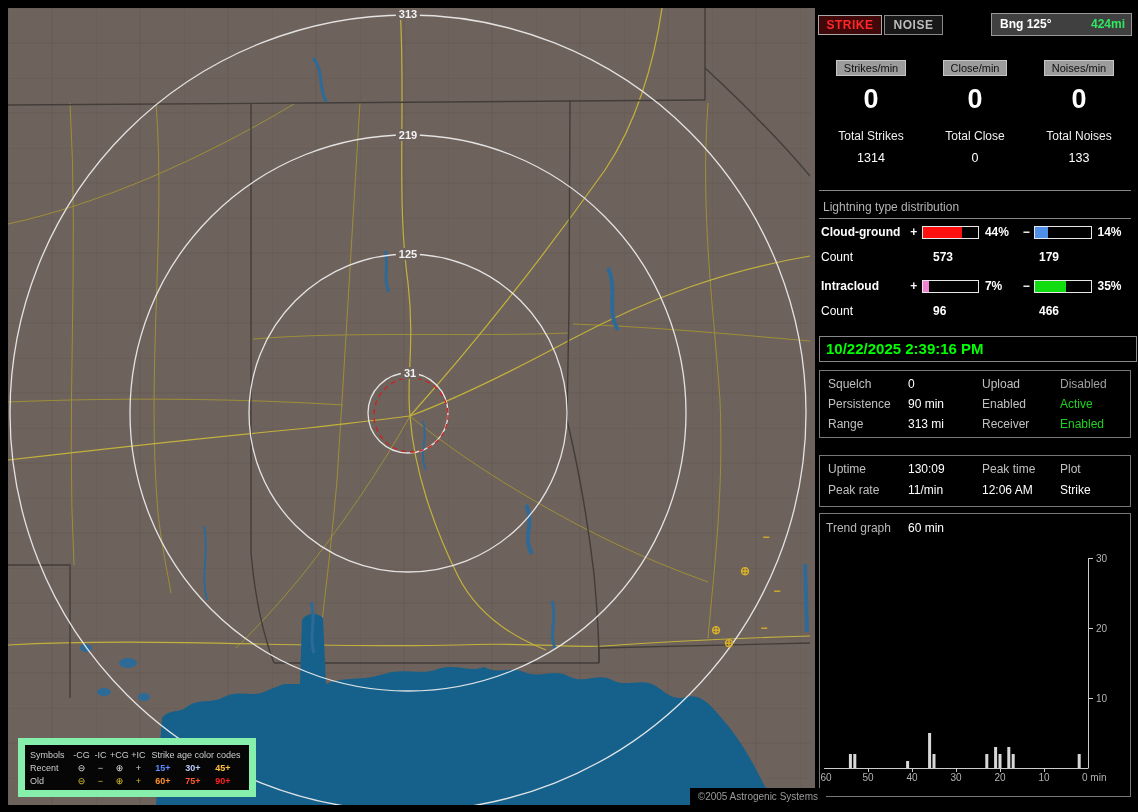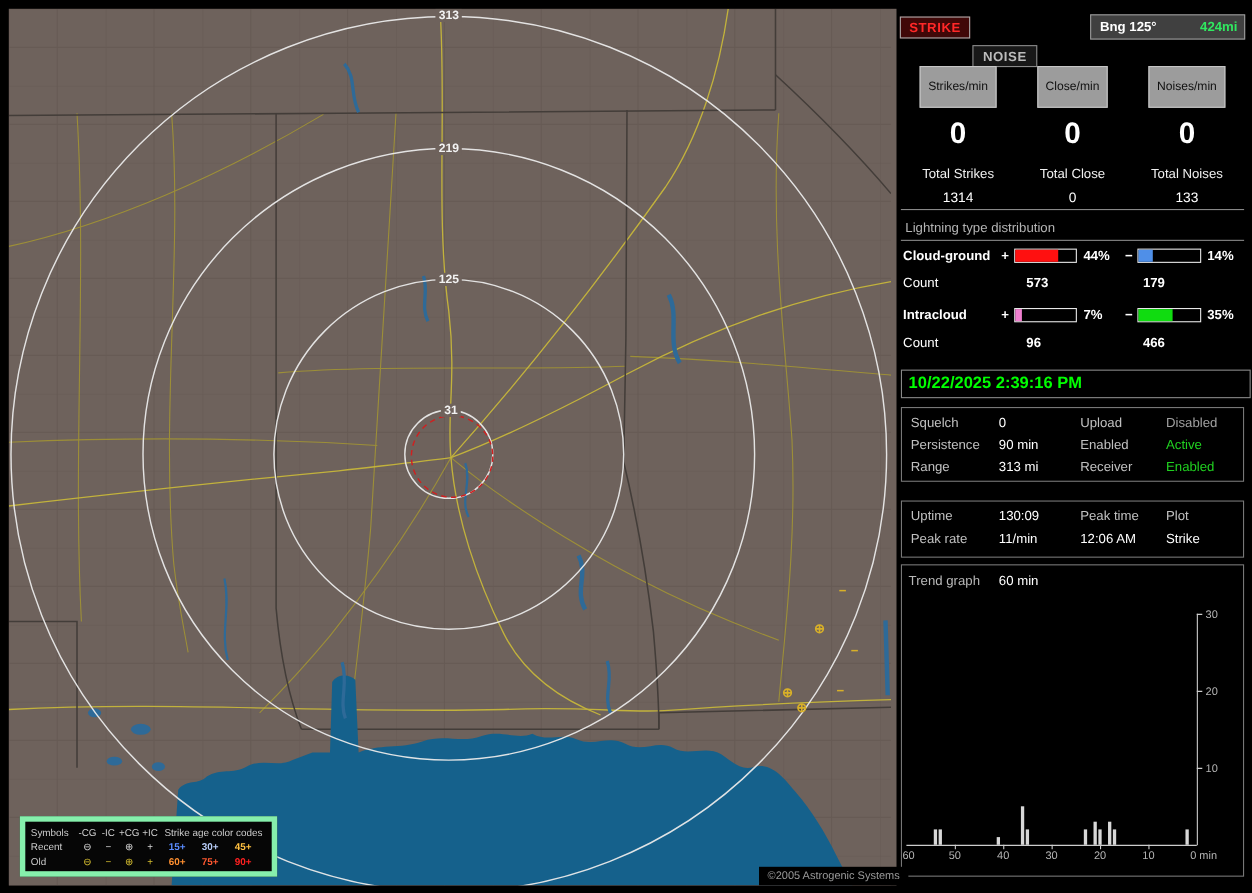--- a/index.html
+++ b/index.html
@@ -7,45 +7,45 @@
           font-family:"Liberation Sans",sans-serif;}
 
   
   .map{position:absolute;left:8px;top:8px;width:802px;height:797px;background:#6e625c;overflow:hidden;padding-left:16px;}
   .map svg.basemap{position:absolute;left:0;top:0;}
   .ring-label{position:absolute;transform:translateX(-50%);background:#6e625c;color:#f2f2f2;
               font-size:11px;font-weight:bold;line-height:12px;padding:0 3px;z-index:4;}
   #strike-layer{position:absolute;inset:0;z-index:3;}
   .strike-symbol{position:absolute;transform:translate(-50%,-50%);font-size:12px;font-weight:bold;line-height:12px;}
 
-  .legend{position:absolute;left:10px;bottom:8px;z-index:5;background:#060606;border:5px solid #86efac;
+  .legend{position:absolute;left:10px;bottom:8px;z-index:5;background:#060606;border:7px solid #86efac;
           padding:3px 5px;font-size:9px;color:#cccccc;}
   .lg-row{display:flex;align-items:center;height:13px;white-space:nowrap;}
   .lg-label{width:42px;}
   .lg-sym{width:19px;text-align:center;}
   .lg-age{width:30px;text-align:center;font-weight:bold;}
   .lg-agehdr{width:96px;text-align:center;font-size:9px;}
 
   .copyright{position:absolute;right:0;bottom:0;z-index:5;background:#000;color:#9a9a9a;
              font-size:10px;padding:3px 8px;}
 
   
   .side{position:absolute;left:815px;top:0;width:323px;height:812px;background:#000;color:#fff;font-size:12px;}
   .btn{position:absolute;top:15px;height:18px;line-height:18px;text-align:center;font-weight:bold;
        font-size:12px;letter-spacing:.5px;cursor:default;}
   #strike-btn{left:3px;width:62px;border:1px solid #aaa;background:#400808;color:#ff2828;}
-  #noise-btn{left:69px;width:57px;border:1px solid #8a8a8a;background:#181818;color:#bcbcbc;margin-top:26px;}
+  #noise-btn{left:69px;width:57px;border:1px solid #8a8a8a;background:#181818;color:#bcbcbc;}
   .bng-box{position:absolute;top:13px;left:176px;width:139px;height:21px;border:1px solid #999;
            background:#404040;line-height:21px;}
   .bng-label{position:absolute;left:8px;font-weight:bold;color:#fff;}
   .bng-dist{position:absolute;right:6px;font-weight:bold;color:#30e860;}
 
   .stat-cols{position:absolute;top:60px;left:4px;width:312px;display:flex;}
   .stat-col{flex:1;text-align:center;}
-  .chip{display:inline-block;background:#9c9c9c;color:#101010;font-size:11px;padding:12px 7px;
+  .chip{display:inline-block;background:#9c9c9c;color:#101010;font-size:11px;padding:1px 7px;
         border:1px solid #c6c6c6;}
   .big-val{font-size:27px;font-weight:bold;color:#fff;margin-top:8px;}
   .total-label{font-size:12px;color:#f0f0f0;margin-top:14px;}
   .total-val{font-size:12.5px;color:#fff;margin-top:8px;}
 
   .sep{position:absolute;top:190px;left:4px;width:312px;border-top:1px solid #888;}
   .dist-title{position:absolute;top:200px;left:8px;color:#b4b4b4;font-size:12px;}
   .dist-underline{position:absolute;top:218px;left:4px;width:312px;border-top:1px solid #888;}
 
   .dist-row{position:absolute;left:6px;width:312px;height:14px;display:flex;align-items:center;}

